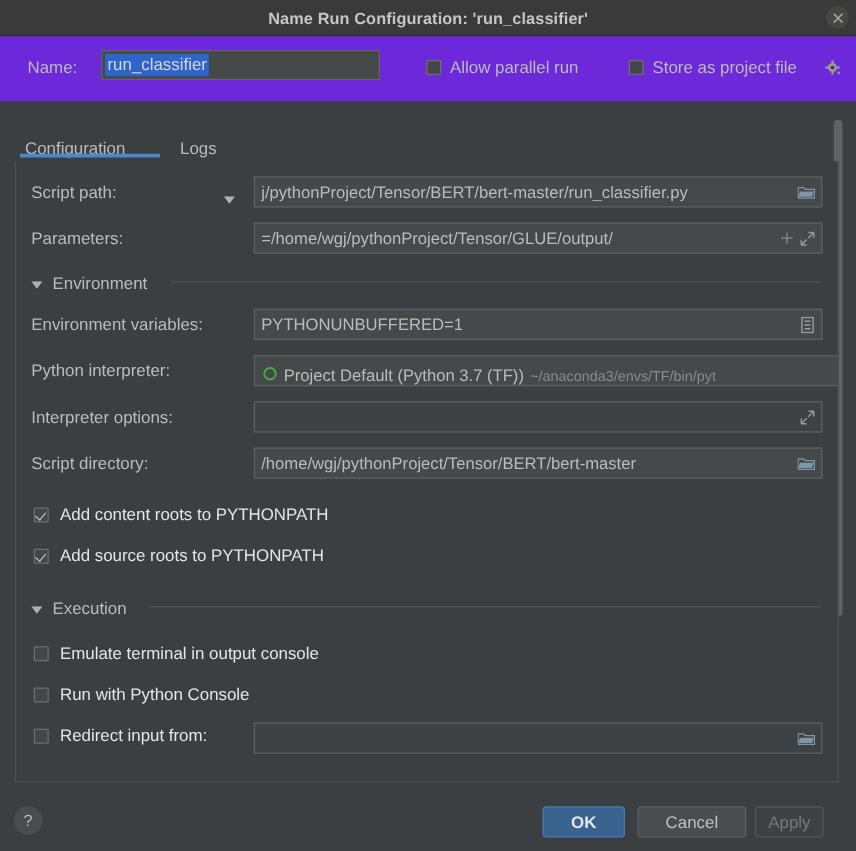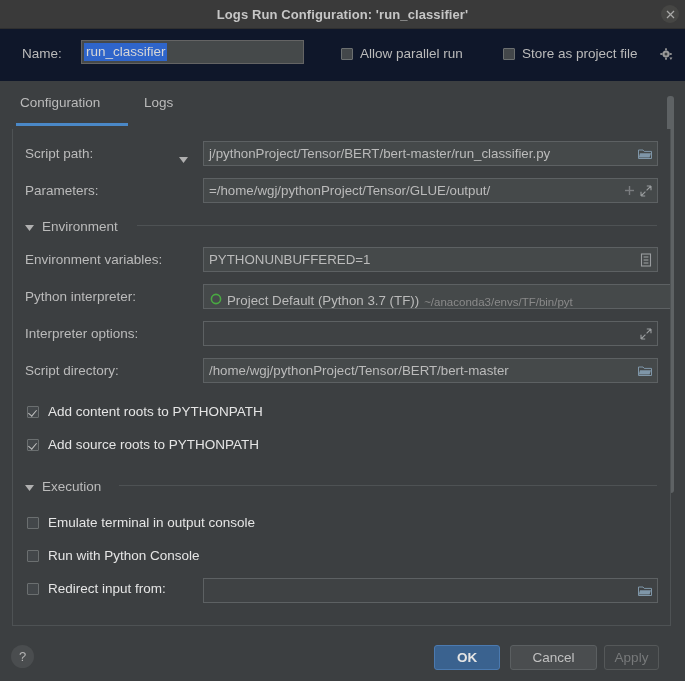--- a/index.html
+++ b/index.html
@@ -46,21 +46,21 @@
     justify-content: center;
     cursor: pointer;
   }
   #close-btn svg { display:block; }
 
   
   #name-row {
     position: absolute;
     left: 0; top: 29px;
     width: 685px; height: 52px;
-    background: #0f172a;
+    background: #6d28d9;
   }
   #name-label {
     position: absolute; left: 22px; top: 17px;
     font-size: 13.5px; color: #bbbbbb;
   }
   #name-input {
     position: absolute; left: 81px; top: 11px;
     width: 223px; height: 24px;
     background: #45494a;
     border: 1px solid #646464;
@@ -111,21 +111,21 @@
 
   
   #tabs {
     position: absolute; left: 0; top: 95px;
     width: 685px; height: 33px;
   }
   .tab {
     position: absolute; top: 0;
     height: 31px;
     font-size: 13.5px;
-    display: flex; align-items: flex-start;
+    display: flex; align-items: flex-end;
     color: #bbbbbb;
     cursor: pointer;
   }
   #tab-configuration { left: 20px; }
   #tab-logs { left: 144px; }
   #tab-underline {
     position: absolute;
     left: 16px; top: 28px;
     width: 112px; height: 3px;
     background: #4a88c7;
@@ -259,21 +259,21 @@
     left: 604px; width: 55px;
     background: #3f4244;
     border: 1px solid #555859;
     color: #77797a;
   }
 </style>
 </head>
 <body>
 
 <div id="titlebar">
-  <span id="title-text">Logs Run Configuration: 'run_classifier'</span>
+  <span id="title-text">Name Run Configuration: 'run_classifier'</span>
   <div id="close-btn">
     <svg width="9" height="9" viewBox="0 0 9 9">
       <line x1="1" y1="1" x2="8" y2="8" stroke="#a9a9a7" stroke-width="1.3"></line>
       <line x1="8" y1="1" x2="1" y2="8" stroke="#a9a9a7" stroke-width="1.3"></line>
     </svg>
   </div>
 </div>
 
 <div id="name-row">
   <span id="name-label">Name:</span>

